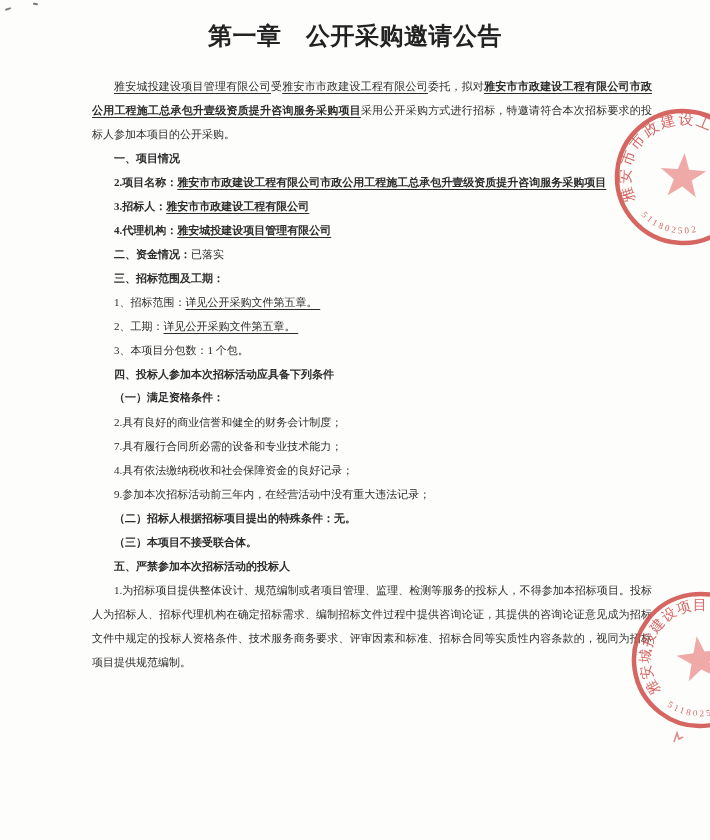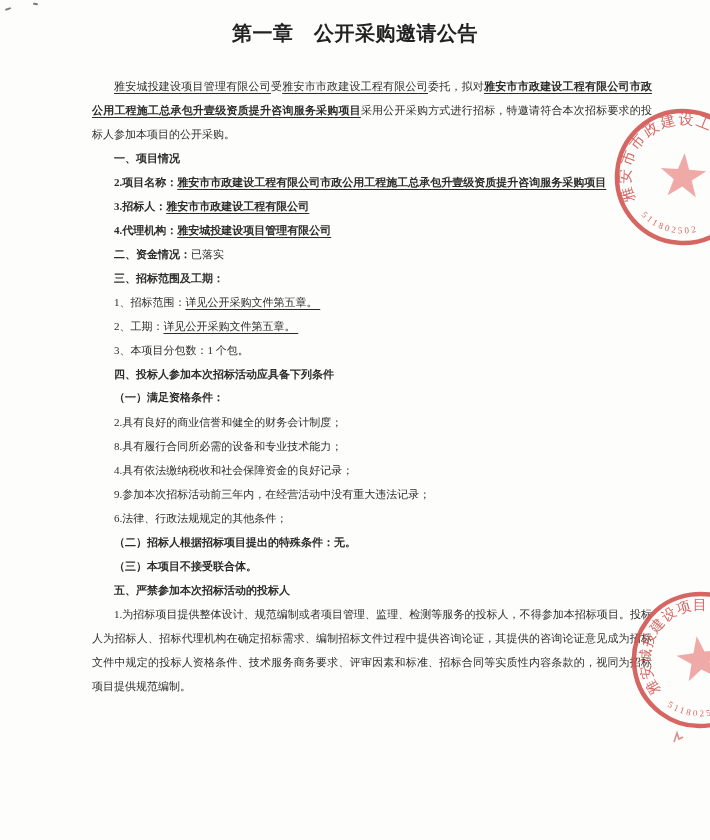--- a/index.html
+++ b/index.html
@@ -7,21 +7,21 @@
     position:relative;
     width:710px;height:840px;
     background:#fdfdfc;
     overflow:hidden;
     font-family:"Liberation Serif","DejaVu Serif",serif;
     color:#2d2d2d;
   }
   .title{
     position:absolute;top:20px;left:0;right:0;
     margin:0;text-align:center;
-    font-size:20px;font-weight:700;color:#222;
+    font-size:24px;font-weight:700;color:#222;
     letter-spacing:.5px;
   }
   .body{
     position:absolute;left:92px;top:74px;width:560px;
     font-size:11px;line-height:24px;
     text-align:justify;
   }
   .body p{margin:0;text-indent:2em;}
   .u{text-decoration:underline;text-underline-offset:3px;text-decoration-thickness:1px;}
   .b{font-weight:700;}
@@ -66,24 +66,23 @@
 
     <p><span>2、工期：</span><span class="u">详见公开采购文件第五章。&nbsp;</span></p>
 
     <p>3、本项目分包数：1 个包。</p>
 
     <p class="b">四、投标人参加本次招标活动应具备下列条件</p>
 
     <p class="b sub1">（一）满足资格条件：</p>
 
     <p>2.具有良好的商业信誉和健全的财务会计制度；</p>
-    <p>8.具有履行合同所必需的设备和专业技术能力；</p>
+    <p>7.具有履行合同所必需的设备和专业技术能力；</p>
     <p>4.具有依法缴纳税收和社会保障资金的良好记录；</p>
     <p>9.参加本次招标活动前三年内，在经营活动中没有重大违法记录；</p>
-    <p>6.法律、行政法规规定的其他条件；</p>
 
     <p class="b">（二）招标人根据招标项目提出的特殊条件：无。</p>
     <p class="b">（三）本项目不接受联合体。</p>
 
     <p class="b">五、严禁参加本次招标活动的投标人</p>
 
     <p class="final">1.为招标项目提供整体设计、规范编制或者项目管理、监理、检测等服务的投标人，不得参加本招标项目。投标人为招标人、招标代理机构在确定招标需求、编制招标文件过程中提供咨询论证，其提供的咨询论证意见成为招标文件中规定的投标人资格条件、技术服务商务要求、评审因素和标准、招标合同等实质性内容条款的，视同为招标项目提供规范编制。</p>
 
   </div>
 

